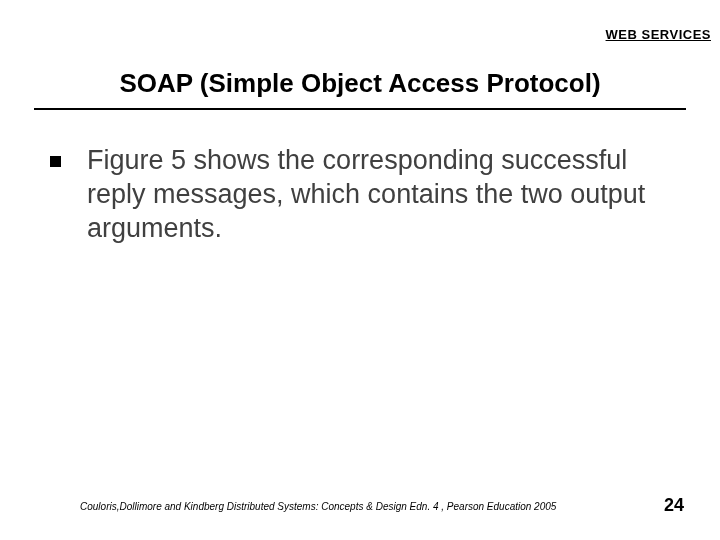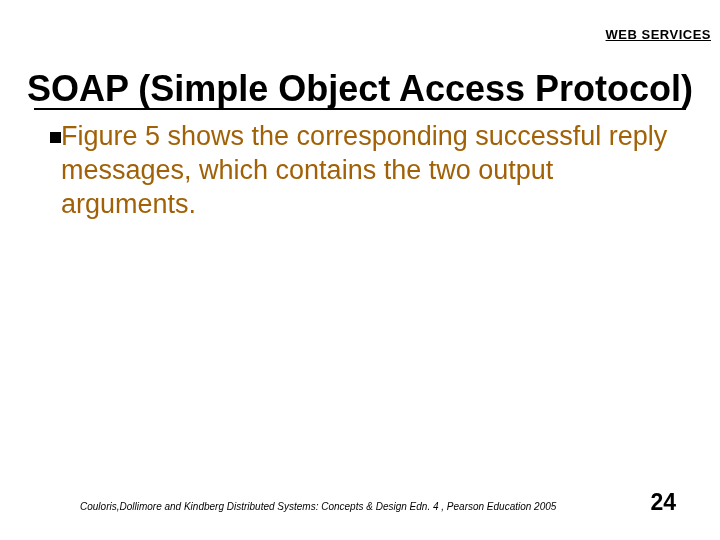--- a/index.html
+++ b/index.html
@@ -25,21 +25,21 @@
       color: #000;
       letter-spacing: 0.5px;
       margin-top: 7px;
     }
     .title {
       position: absolute;
       top: 68px;
       left: 0;
       right: 0;
       text-align: center;
-      font-size: 36px;
+      font-size: 26px;
       font-weight: bold;
       color: #000;
       padding: 0 20px;
     }
     .title-underline {
       position: absolute;
       top: 108px;
       left: 34px;
       right: 34px;
       height: 2px;
@@ -47,24 +47,25 @@
     }
     .content {
       position: absolute;
       top: 120px;
       left: 50px;
       right: 50px;
     }
     .bullet-item {
       display: flex;
       align-items: flex-start;
-      gap: 0;
+      gap: 26px;
       font-size: 27px;
       line-height: 1.25;
-      color: #a16207;
+      color: #404040;
+      margin-top: 24px;
     }
     .bullet-marker {
       width: 11px;
       height: 11px;
       background: #000;
       flex-shrink: 0;
       margin-top: 12px;
     }
     .bullet-text {
       flex: 1;
@@ -74,22 +75,22 @@
       bottom: 28px;
       left: 80px;
       font-size: 10px;
       font-style: italic;
       color: #000;
       text-align: right;
     }
     .page-number {
       position: absolute;
       bottom: 24px;
-      right: 44px;
-      font-size: 23px;
+      right: 36px;
+      font-size: 18px;
       font-weight: bold;
       color: #000;
     }
   </style>
 </head>
 <body>
 
 <div class="header-label">WEB SERVICES</div>
 
 <div class="title">SOAP (Simple Object Access Protocol)</div>

